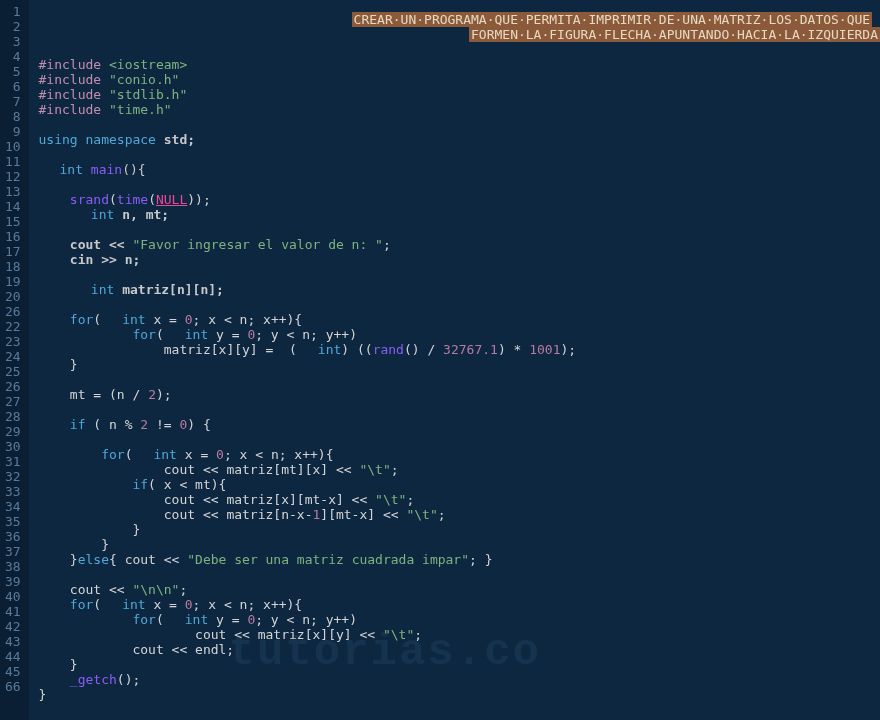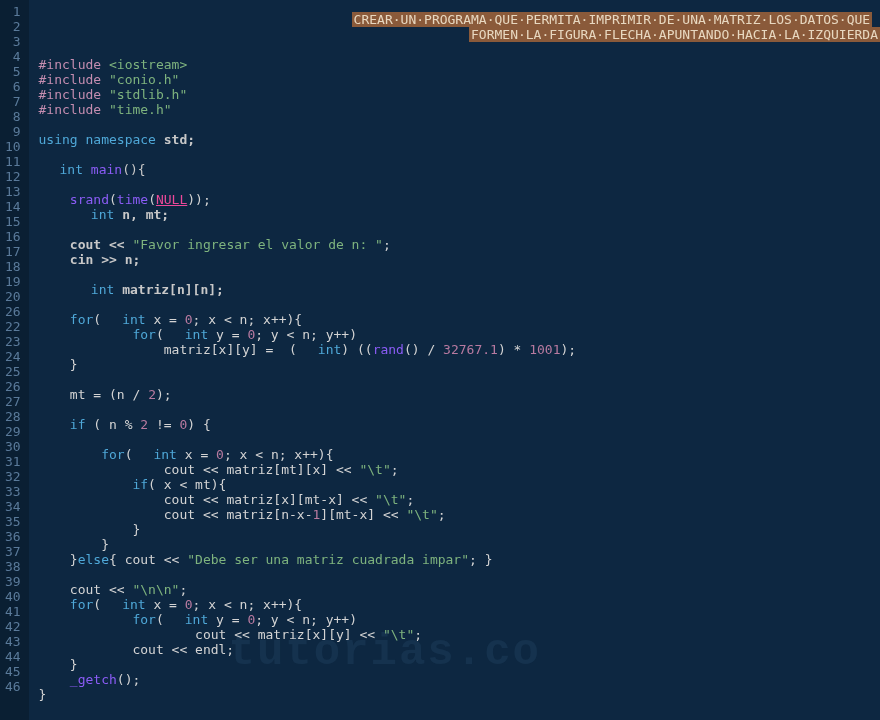--- a/index.html
+++ b/index.html
@@ -105,21 +105,21 @@
       <div>36</div>
       <div>37</div>
       <div>38</div>
       <div>39</div>
       <div>40</div>
       <div>41</div>
       <div>42</div>
       <div>43</div>
       <div>44</div>
       <div>45</div>
-      <div>46</div>
+      <div>66</div>
     </div>
   <div class="code">
     <div class="line">                                        <span class="comment-banner">CREAR·UN·PROGRAMA·QUE·PERMITA·IMPRIMIR·DE·UNA·MATRIZ·LOS·DATOS·QUE</span></div>
     <div class="line">                                                       <span class="comment-banner">FORMEN·LA·FIGURA·FLECHA·APUNTANDO·HACIA·LA·IZQUIERDA</span></div>
     <div class="line"></div>
     <div class="line"><span class="preproc">#include</span> <span class="angle">&lt;iostream&gt;</span></div>
     <div class="line"><span class="preproc">#include</span> <span class="str">"conio.h"</span></div>
     <div class="line"><span class="preproc">#include</span> <span class="str">"stdlib.h"</span></div>
     <div class="line"><span class="preproc">#include</span> <span class="str">"time.h"</span></div>
     <div class="line"></div>

